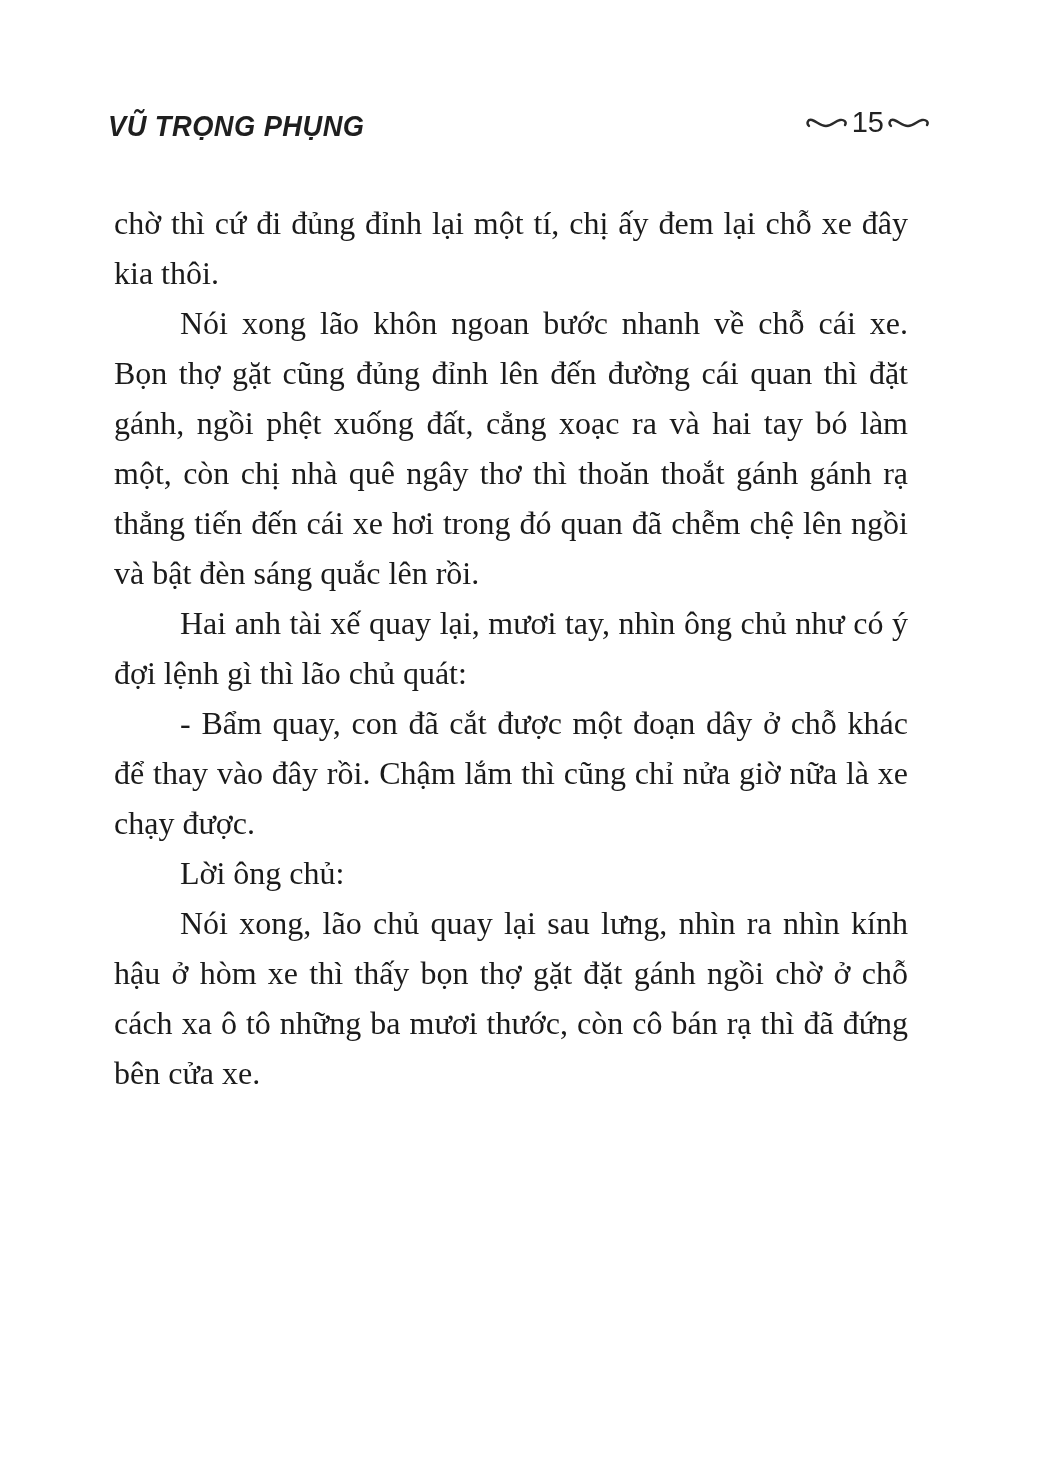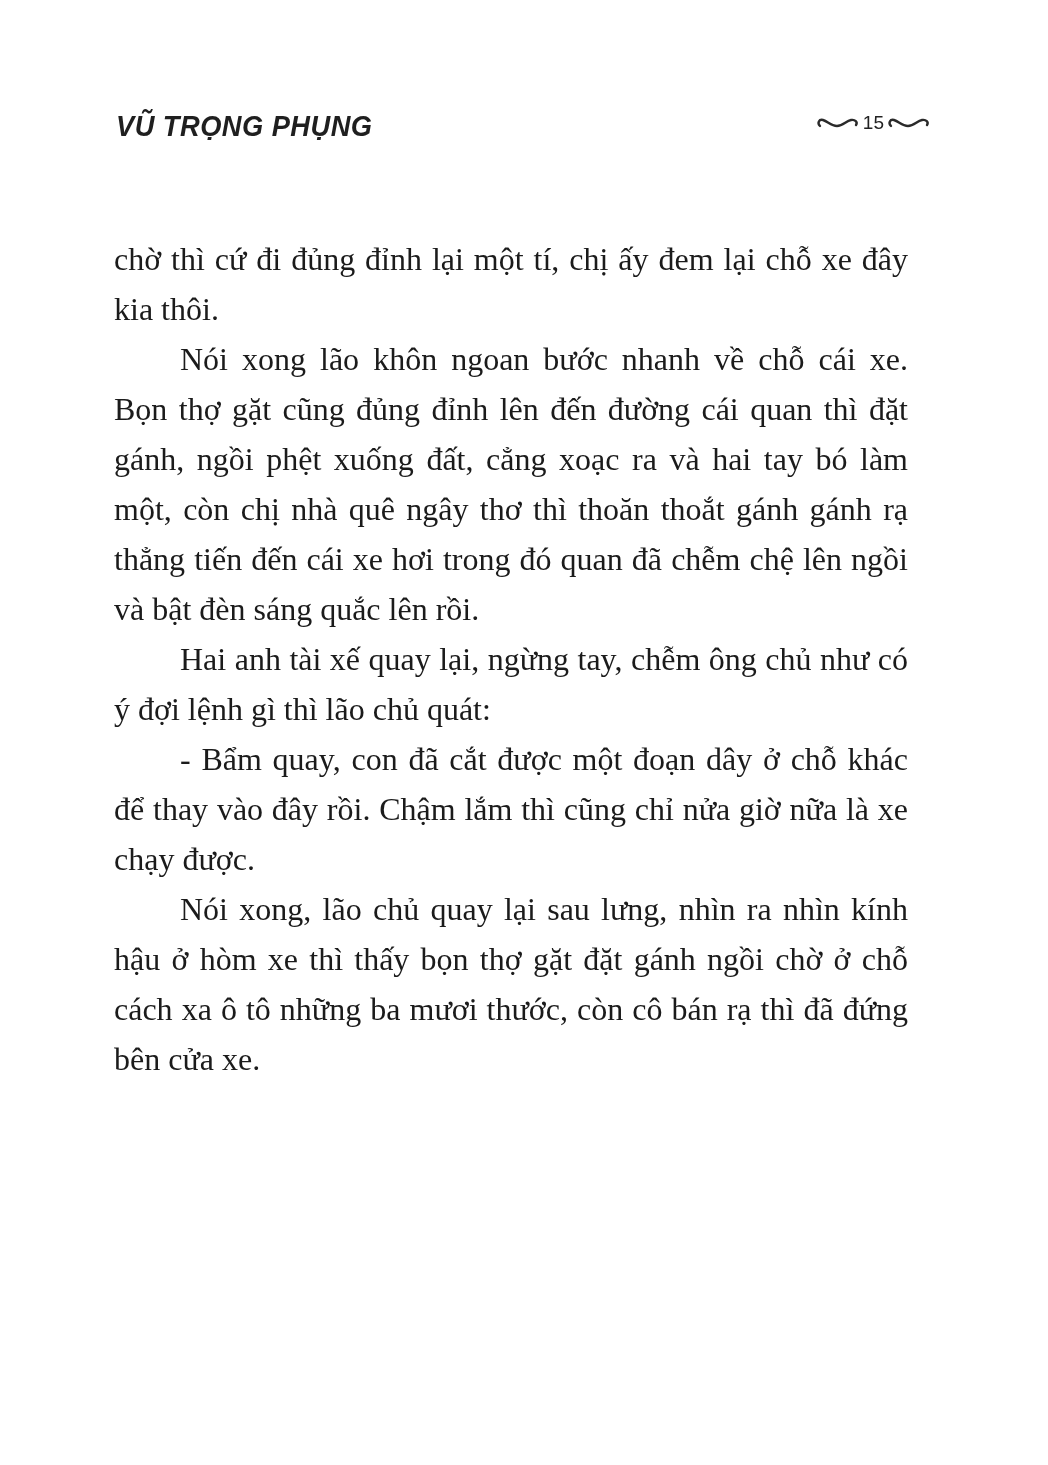--- a/index.html
+++ b/index.html
@@ -15,21 +15,21 @@
     width: 1048px;
     height: 1465px;
     background: var(--bg-color);
     overflow: hidden;
     font-family: "Liberation Serif", "DejaVu Serif", serif;
     color: var(--text-color);
   }
   .page-header {
     position: absolute;
     top: 110px;
-    left: 116px;
+    left: 108px;
     right: 116px;
     display: flex;
     justify-content: space-between;
     align-items: center;
   }
   .author {
     font-family: "Liberation Sans", "DejaVu Sans", sans-serif;
     font-weight: bold;
     font-style: italic;
     font-size: 29px;
@@ -40,21 +40,21 @@
     color: #1f1f1f;
   }
   .folio {
     display: flex;
     align-items: center;
     gap: 2px;
     transform: translateY(-4px);
   }
   .folio-number {
     font-family: "Liberation Sans", "DejaVu Sans", sans-serif;
-    font-size: 19px;
+    font-size: 29px;
     font-weight: 400;
     color: #222222;
     line-height: 1;
   }
   .swash {
     width: 46px;
     height: 22px;
     display: block;
   }
   .swash path {
@@ -65,21 +65,20 @@
   }
   .page-body {
     position: absolute;
     top: 198px;
     left: 114px;
     width: 794px;
     font-size: 32px;
     line-height: 50px;
     text-align: justify;
     color: var(--text-color);
-    margin-top: 36px;
   }
   .para {
     text-indent: 66px;
     margin: 0;
   }
   .para.no-indent {
     text-indent: 0;
   }
 </style>
 </head>
@@ -97,18 +96,19 @@
       <div class="folio-number">15</div>
       <svg class="swash" viewBox="0 0 46 22" aria-hidden="true">
         <path d="M5,14 C2,11 4,7 8,8 C13,9.5 16,14 22,14 C28,14 31,9 36,8 C40,7.2 43,10 41,13"></path>
       </svg>
     </div>
   </div>
 
   <div class="page-body">
       <p class="para no-indent">chờ thì cứ đi đủng đỉnh lại một tí, chị ấy đem lại chỗ xe đây kia thôi.</p>
       <p class="para">Nói xong lão khôn ngoan bước nhanh về chỗ cái xe. Bọn thợ gặt cũng đủng đỉnh lên đến đường cái quan thì đặt gánh, ngồi phệt xuống đất, cẳng xoạc ra và hai tay bó làm một, còn chị nhà quê ngây thơ thì thoăn thoắt gánh gánh rạ thẳng tiến đến cái xe hơi trong đó quan đã chễm chệ lên ngồi và bật đèn sáng quắc lên rồi.</p>
-      <p class="para">Hai anh tài xế quay lại, ngừng tay, chễm ông chủ như có ý đợi lệnh gì thì lão chủ quát:</p>
+      <p class="para">Hai anh tài xế quay lại, mươi tay, nhìn ông chủ như có ý đợi lệnh gì thì lão chủ quát:</p>
       <p class="para">- Bẩm quay, con đã cắt được một đoạn dây ở chỗ khác để thay vào đây rồi. Chậm lắm thì cũng chỉ nửa giờ nữa là xe chạy được.</p>
+      <p class="para">Lời ông chủ:</p>
       <p class="para">Nói xong, lão chủ quay lại sau lưng, nhìn ra nhìn kính hậu ở hòm xe thì thấy bọn thợ gặt đặt gánh ngồi chờ ở chỗ cách xa ô tô những ba mươi thước, còn cô bán rạ thì đã đứng bên cửa xe.</p>
     </div>
 
 </div>
 
 </body></html>

